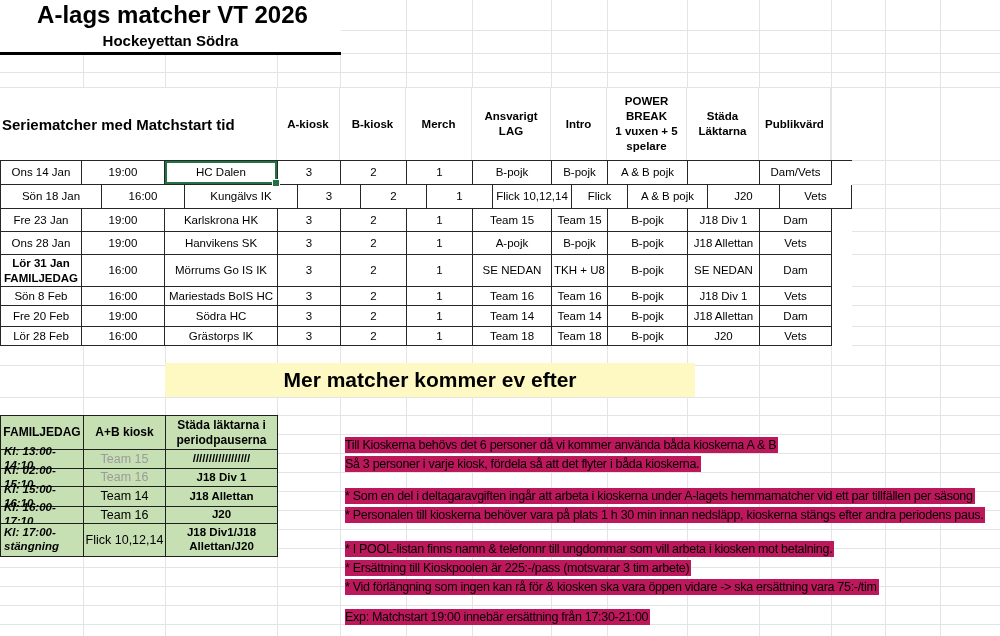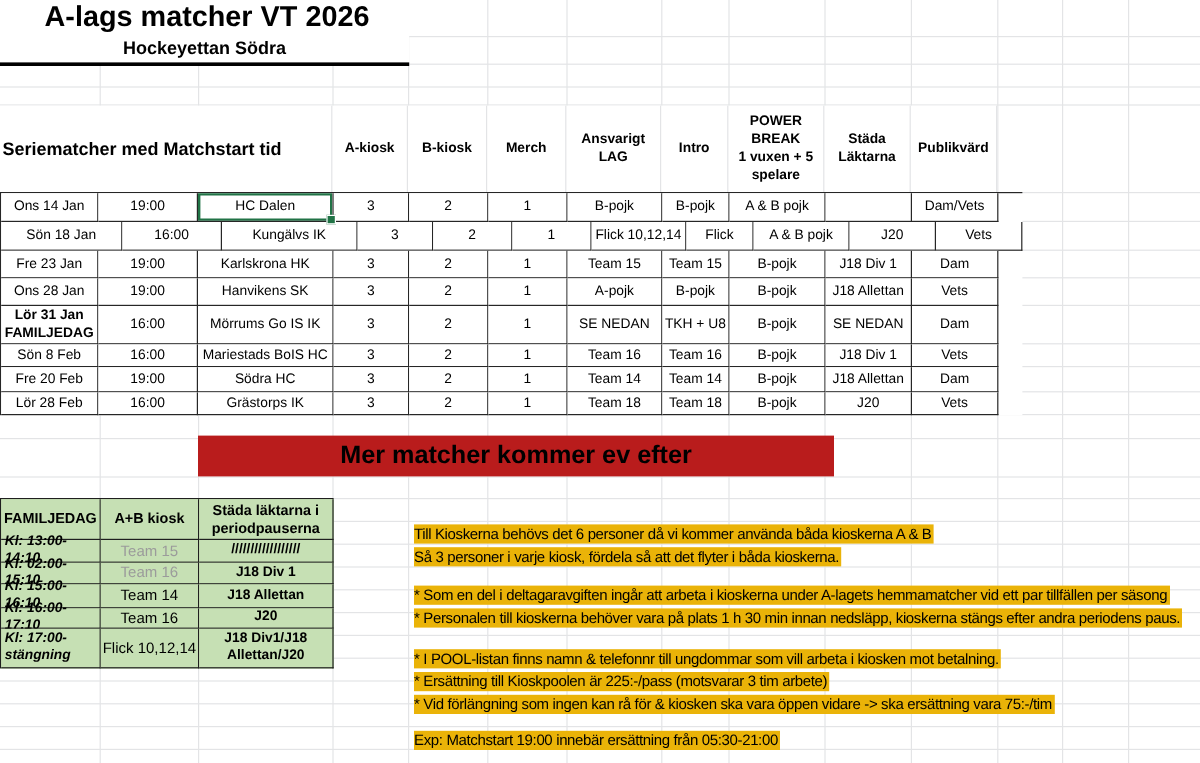--- a/index.html
+++ b/index.html
@@ -30,39 +30,39 @@
   .trow{display:flex;}
   .tcell{box-sizing:border-box;border-right:1.5px solid #262626;border-bottom:1.5px solid #262626;
     display:flex;align-items:center;justify-content:center;text-align:center;
     font-size:11.5px;line-height:1.25;white-space:pre-line;position:relative;background:#fff;}
   .tcell.bold{font-weight:bold;}
   .tcell.selected{box-shadow:inset 0 0 0 2px #217346;z-index:2;}
   .fill-handle{position:absolute;right:-3px;bottom:-3px;width:6px;height:6px;background:#217346;border:1px solid #fff;z-index:3;}
 
   
   #section-heading{position:absolute;left:165px;top:363px;width:530px;height:34px;line-height:34px;
-    text-align:center;font-size:21px;font-weight:bold;background:#b91c1c;white-space:nowrap;}
+    text-align:center;font-size:21px;font-weight:bold;background:#fef9c3;white-space:nowrap;}
 
   
   #family-table{position:absolute;left:0;top:415px;border-top:1.5px solid #1f1f1f;border-left:1.5px solid #1f1f1f;background:#c6e0b4;}
   #fam-header{display:flex;height:34px;}
   .fhcell{box-sizing:border-box;border-right:1.5px solid #1f1f1f;border-bottom:1.5px solid #1f1f1f;
     display:flex;align-items:center;justify-content:center;text-align:center;
     font-weight:bold;font-size:12px;line-height:1.25;white-space:pre-line;background:#c6e0b4;}
   .frow{display:flex;}
   .fcell{box-sizing:border-box;border-right:1.5px solid #1f1f1f;border-bottom:1.5px solid #1f1f1f;
     display:flex;align-items:center;justify-content:center;text-align:center;
     font-size:12.5px;line-height:1.2;white-space:pre-line;background:#c6e0b4;}
   .f-time{justify-content:flex-start;padding-left:3px;text-align:left;font-weight:bold;font-size:11.5px;font-style:italic;}
   .f-stada{font-weight:bold;font-size:11.5px;}
   .muted{color:#9b9b9b;}
 
   
   .note{position:absolute;left:345px;height:16px;line-height:16px;font-size:12.5px;
-    letter-spacing:-0.3px;white-space:nowrap;background:#eab308;padding-right:2px;}
+    letter-spacing:-0.3px;white-space:nowrap;background:#be185d;padding-right:2px;}
 </style>
 </head>
 <body>
 
 <div id="grid-layer">
     <div class="gv" style="left: 83px;"></div>
     <div class="gv" style="left: 165px;"></div>
     <div class="gv" style="left: 277px;"></div>
     <div class="gv" style="left: 340px;"></div>
     <div class="gv" style="left: 406px;"></div>
@@ -272,13 +272,13 @@
     </div>
 </div>
 
 <div class="note" style="top:437px">Till Kioskerna behövs det 6 personer då vi kommer använda båda kioskerna A &amp; B</div>
 <div class="note" style="top:456px">Så 3 personer i varje kiosk, fördela så att det flyter i båda kioskerna.</div>
 <div class="note" style="top:488px">* Som en del i deltagaravgiften ingår att arbeta i kioskerna under A-lagets hemmamatcher vid ett par tillfällen per säsong</div>
 <div class="note" style="top:507px">* Personalen till kioskerna behöver vara på plats 1 h 30 min innan nedsläpp, kioskerna stängs efter andra periodens paus.</div>
 <div class="note" style="top:541px">* I POOL-listan finns namn &amp; telefonnr till ungdommar som vill arbeta i kiosken mot betalning.</div>
 <div class="note" style="top:560px">* Ersättning till Kioskpoolen är 225:-/pass (motsvarar 3 tim arbete)</div>
 <div class="note" style="top:579px">* Vid förlängning som ingen kan rå för &amp; kiosken ska vara öppen vidare -&gt; ska ersättning vara 75:-/tim</div>
-<div class="note" style="top:609px">Exp: Matchstart 19:00 innebär ersättning från 05:30-21:00</div>
+<div class="note" style="top:609px">Exp: Matchstart 19:00 innebär ersättning från 17:30-21:00</div>
 
 </body></html>

